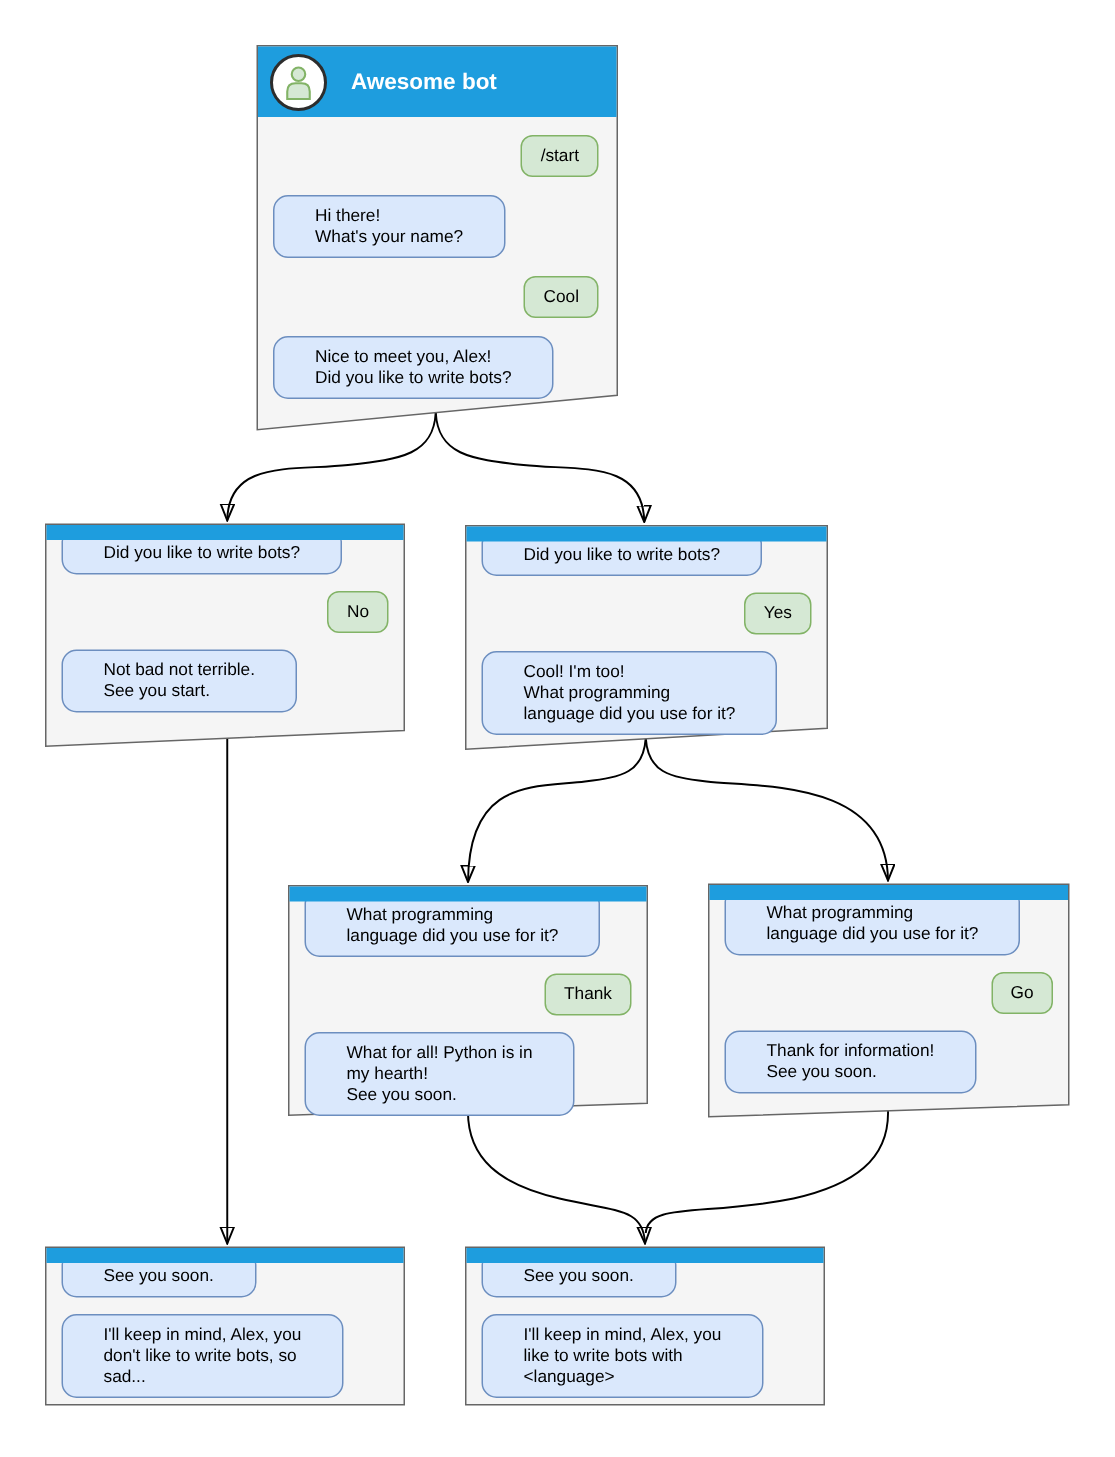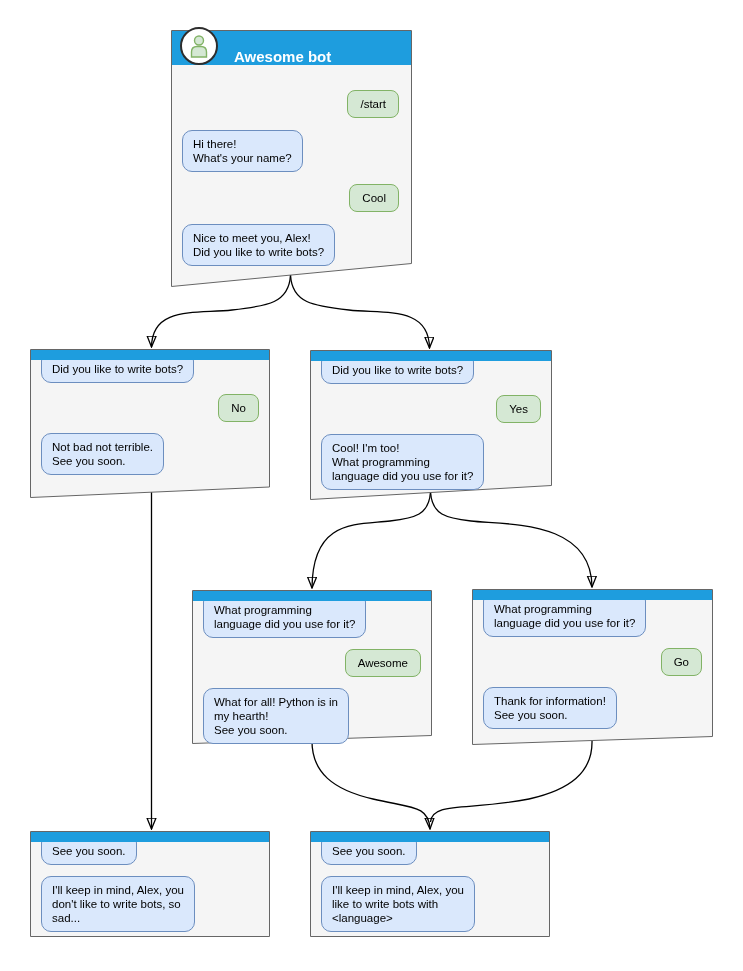--- a/index.html
+++ b/index.html
@@ -19,34 +19,34 @@
     position:absolute; left:1px; right:1px; z-index:1;
     display:flex; flex-direction:column; align-items:flex-end;
   }
   .body-root { top:48px; padding:12px 12px 0 10px; gap:12px; }
   .body-sub  { top:11px; padding:0 10px;  gap:11px; }
 
   .header {
     position:absolute; left:1px; right:1px; top:1px; z-index:3;
     background:var(--header-blue,#1e9dde);
   }
-  .header-tall { height:34px; display:flex; align-items:flex-end; }
+  .header-tall { height:47px; display:flex; align-items:center; }
   .header-strip { height:10px; }
 
   .avatar {
     display:inline-flex; align-items:center; justify-content:center;
     width:38px; height:38px; margin-left:8px; border-radius:50%;
     background:#ffffff; border:2px solid #2d2d2d; box-sizing:border-box; flex:0 0 auto;
   }
   .avatar svg { width:26px; height:26px; }
   .title { margin-left:16px; color:#ffffff; font-weight:bold; font-size:15px; }
 
   .bubble {
     font-size:11.5px; line-height:14px; white-space:pre-line;
-    padding:6px 10px; border-radius:10px; box-sizing:border-box;
+    padding:6px 27px; border-radius:10px; box-sizing:border-box;
   }
   .bot {
     background:var(--bot-bubble-bg,#dae8fc);
     border:1px solid var(--bot-bubble-border,#6c8ebf);
     align-self:flex-start;
   }
   .user {
     background:var(--user-bubble-bg,#d5e8d4);
     border:1px solid var(--user-bubble-border,#82b366);
     align-self:flex-end; border-radius:8px; padding:6px 12px;
@@ -98,21 +98,21 @@
   </div>
 
   <div class="window" style="left:30px; top:349px; width:240px; height:149px;">
     <svg class="shape" viewBox="0 0 240 149" preserveAspectRatio="none">
       <polygon points="0.5,0.5 239.5,0.5 239.5,138 0.5,148.5"></polygon>
     </svg>
     <div class="body body-sub">
       <div class="bubble bot clipped">Did you like to write bots?</div>
       <div class="bubble user">No</div>
       <div class="bubble bot">Not bad not terrible.
-See you soon.</div>
+See you start.</div>
     </div>
     <div class="header header-strip"></div>
   </div>
 
   <div class="window" style="left:310px; top:350px; width:242px; height:150px;">
     <svg class="shape" viewBox="0 0 242 150" preserveAspectRatio="none">
       <polygon points="0.5,0.5 241.5,0.5 241.5,135.5 0.5,149.5"></polygon>
     </svg>
     <div class="body body-sub">
       <div class="bubble bot clipped">Did you like to write bots?</div>
@@ -124,21 +124,21 @@
     <div class="header header-strip"></div>
   </div>
 
   <div class="window" style="left:192px; top:590px; width:240px; height:154px;">
     <svg class="shape" viewBox="0 0 240 154" preserveAspectRatio="none">
       <polygon points="0.5,0.5 239.5,0.5 239.5,145.5 0.5,153.5"></polygon>
     </svg>
     <div class="body body-sub">
       <div class="bubble bot clipped">What programming
 language did you use for it?</div>
-      <div class="bubble user">Awesome</div>
+      <div class="bubble user">Thank</div>
       <div class="bubble bot">What for all! Python is in
 my hearth!
 See you soon.</div>
     </div>
     <div class="header header-strip"></div>
   </div>
 
   <div class="window" style="left:472px; top:589px; width:241px; height:156px;">
     <svg class="shape" viewBox="0 0 241 156" preserveAspectRatio="none">
       <polygon points="0.5,0.5 240.5,0.5 240.5,147.5 0.5,155.5"></polygon>

